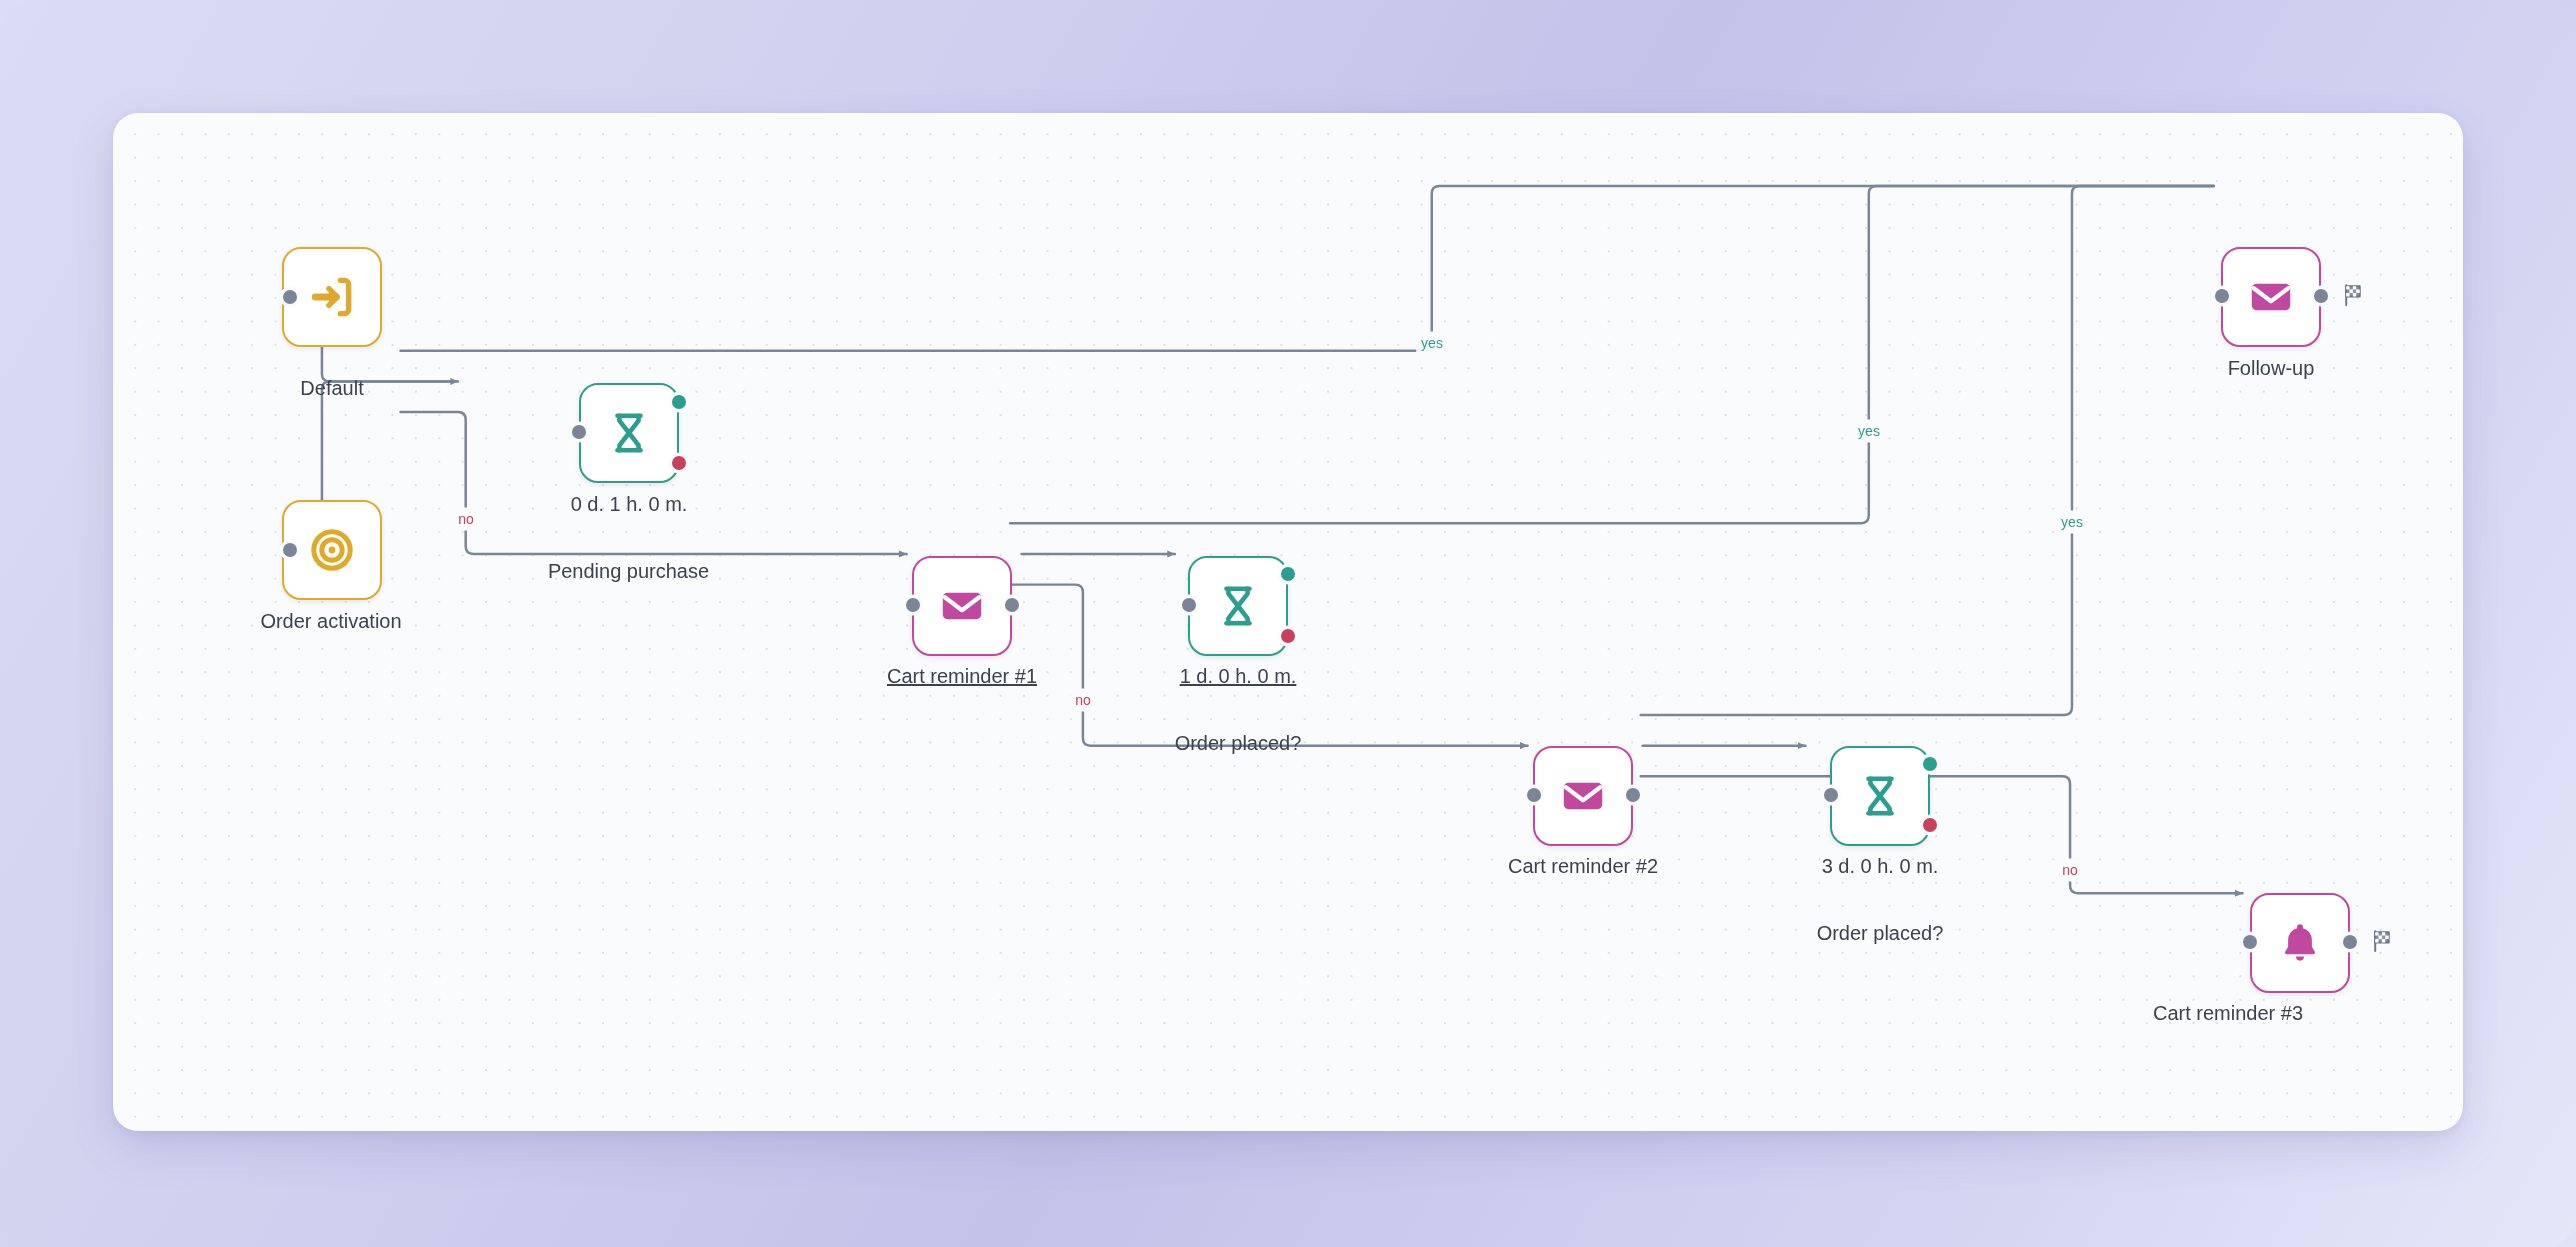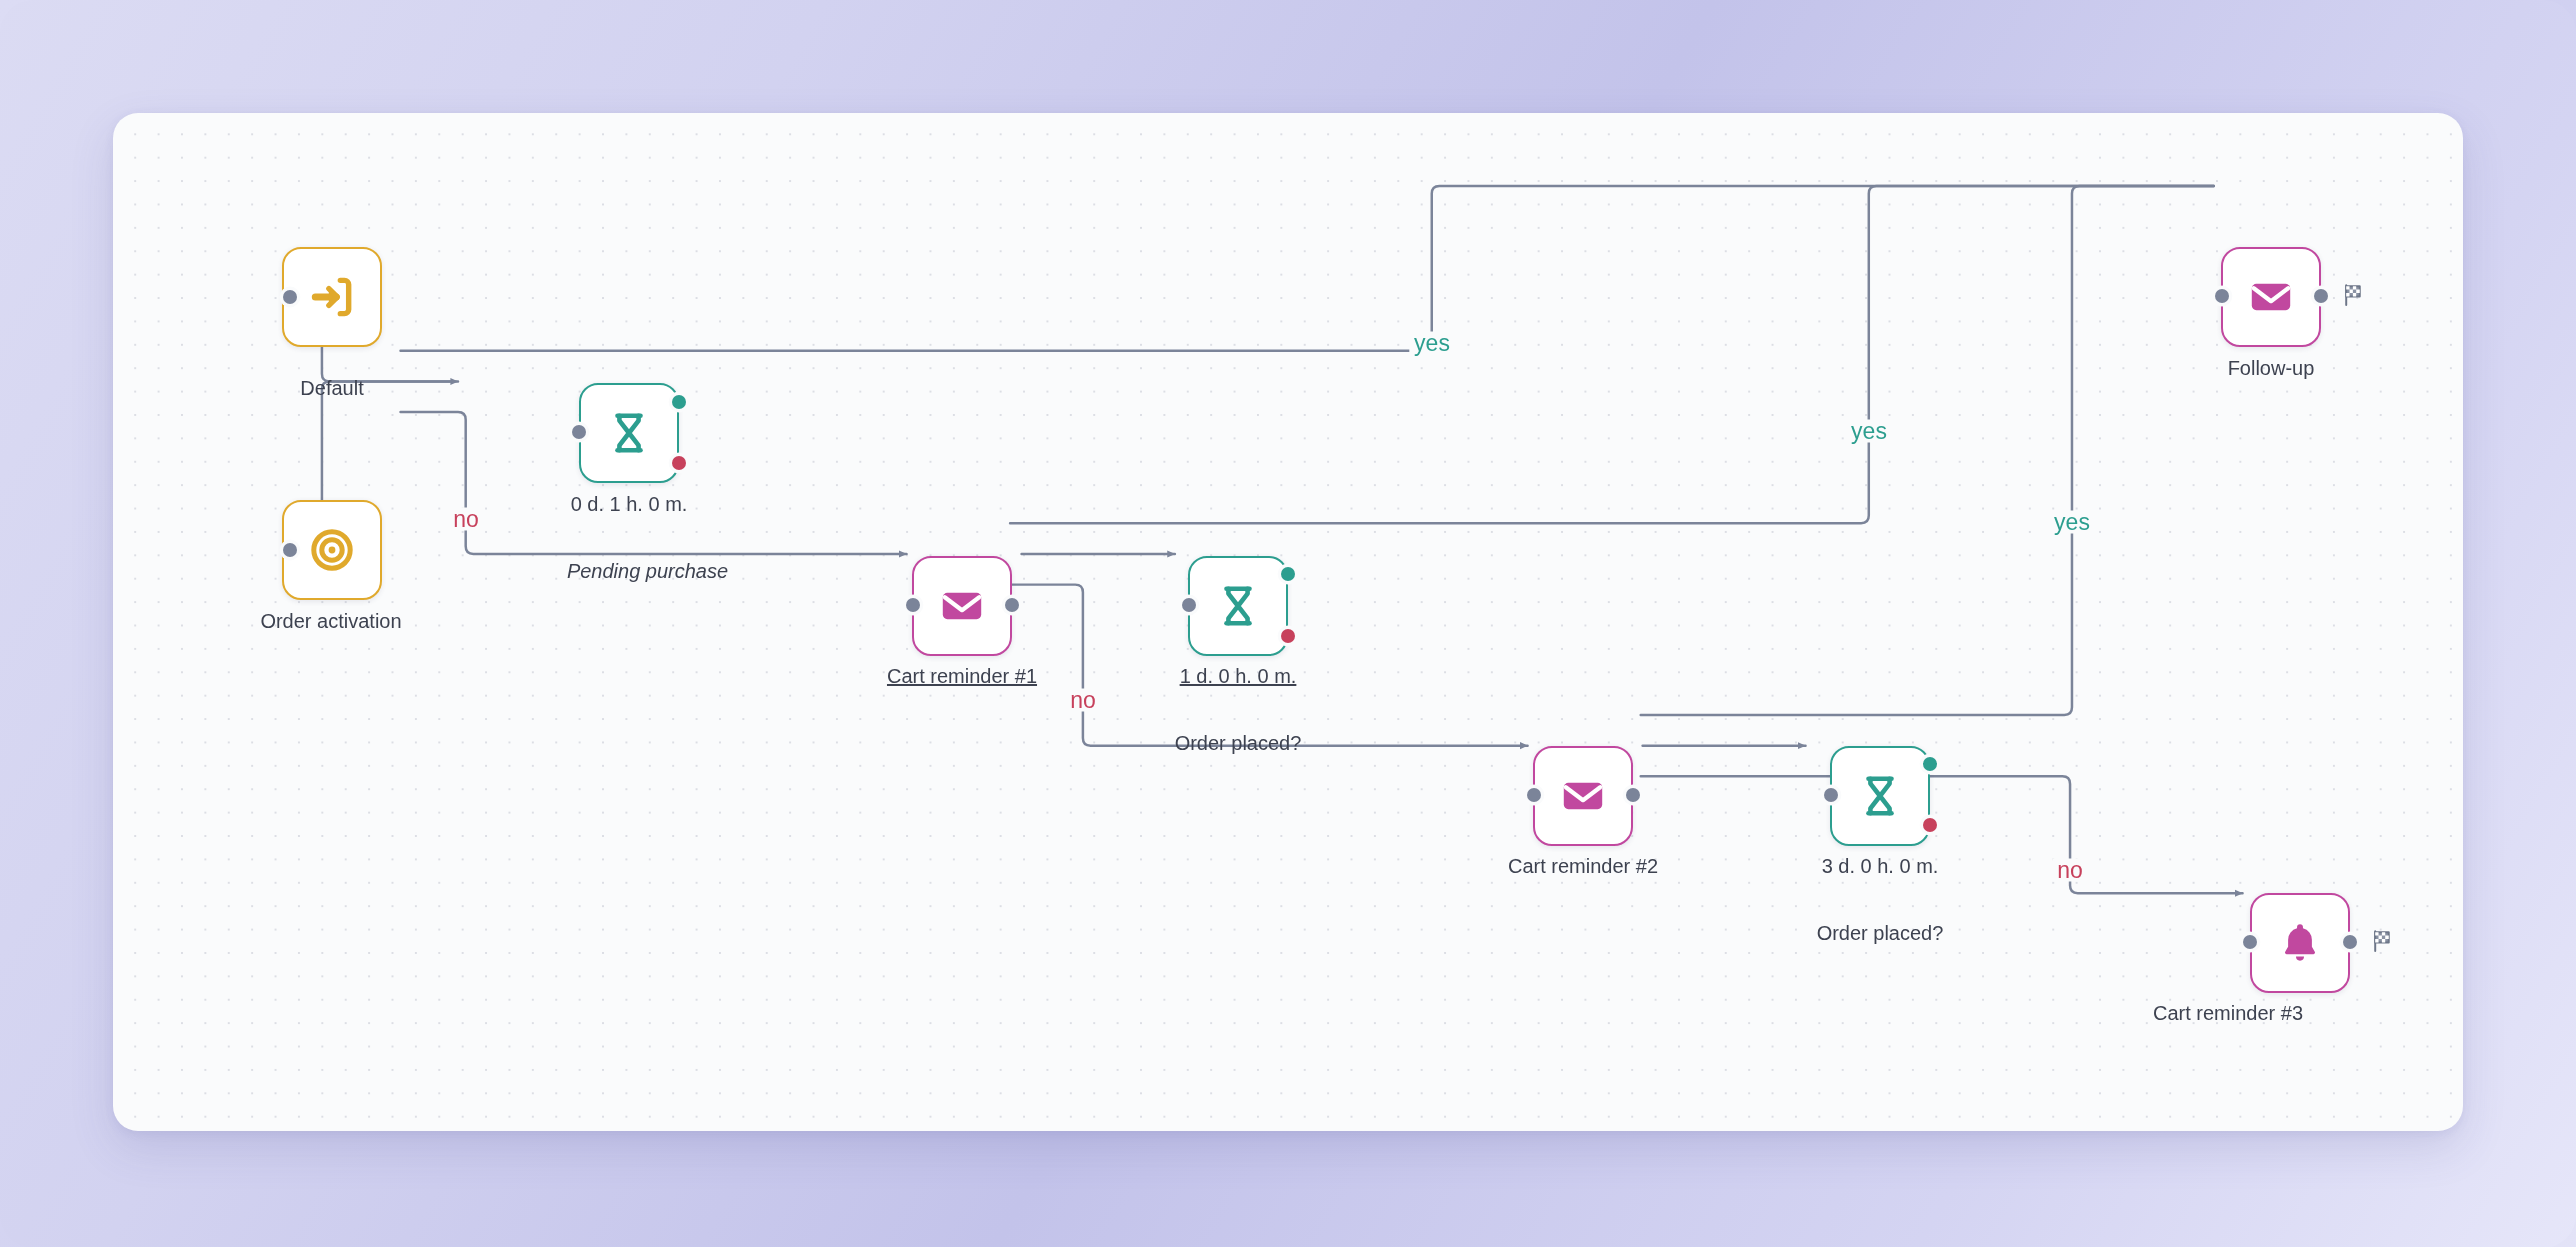--- a/index.html
+++ b/index.html
@@ -100,21 +100,21 @@
     font-size: 20px;
     line-height: 26px;
     white-space: nowrap;
     z-index: 6;
   }
   .caption.sub { color: #3d4250; }
 
   
   .branch-label {
     position: absolute;
-    font-size: 23px;
+    font-size: 14px;
     line-height: 21px;
     background: #fafbfc;
     padding: 1px 4.8px;
     white-space: nowrap;
     z-index: 6;
   }
   .branch-label.yes { color: #2c9e8f; }
   .branch-label.no  { color: #c7415c; }
 
   
@@ -193,21 +193,21 @@
           <path d="M6 21h12"></path>
           <path d="M7 3v2.5L12 12 7 18.5V21"></path>
           <path d="M17 3v2.5L12 12l5 6.5V21"></path>
         </svg>
       </span>
     </div>
     <div class="port in" style="left:459px; top:312px;"></div>
     <div class="port out-yes" style="left:559px; top:282px;"></div>
     <div class="port out-no" style="left:559px; top:343px;"></div>
     <div class="caption" style="left:401px; top:378px; width:230px;">0 d. 1 h. 0 m.</div>
-    <div class="caption sub" style="left:410px; top:445px; width:249px;font-style:italic;">Pending purchase</div>
+    <div class="caption sub" style="left:391px; top:445px; width:249px;">Pending purchase</div>
 
     <div class="node message" style="left:799px; top:443px;">
       <span>
         <svg width="48" height="48" viewBox="0 0 24 24">
           <rect x="2.4" y="5.4" width="19.2" height="13.2" rx="2.3" fill="#c1489f"></rect>
           <path d="M3.4 7.6 L12 14.1 L20.6 7.6" fill="none" stroke="#ffffff" stroke-width="2.1" stroke-linecap="round" stroke-linejoin="round"></path>
         </svg>
       </span>
     </div>
     <div class="port in" style="left:793px; top:485px;"></div>

